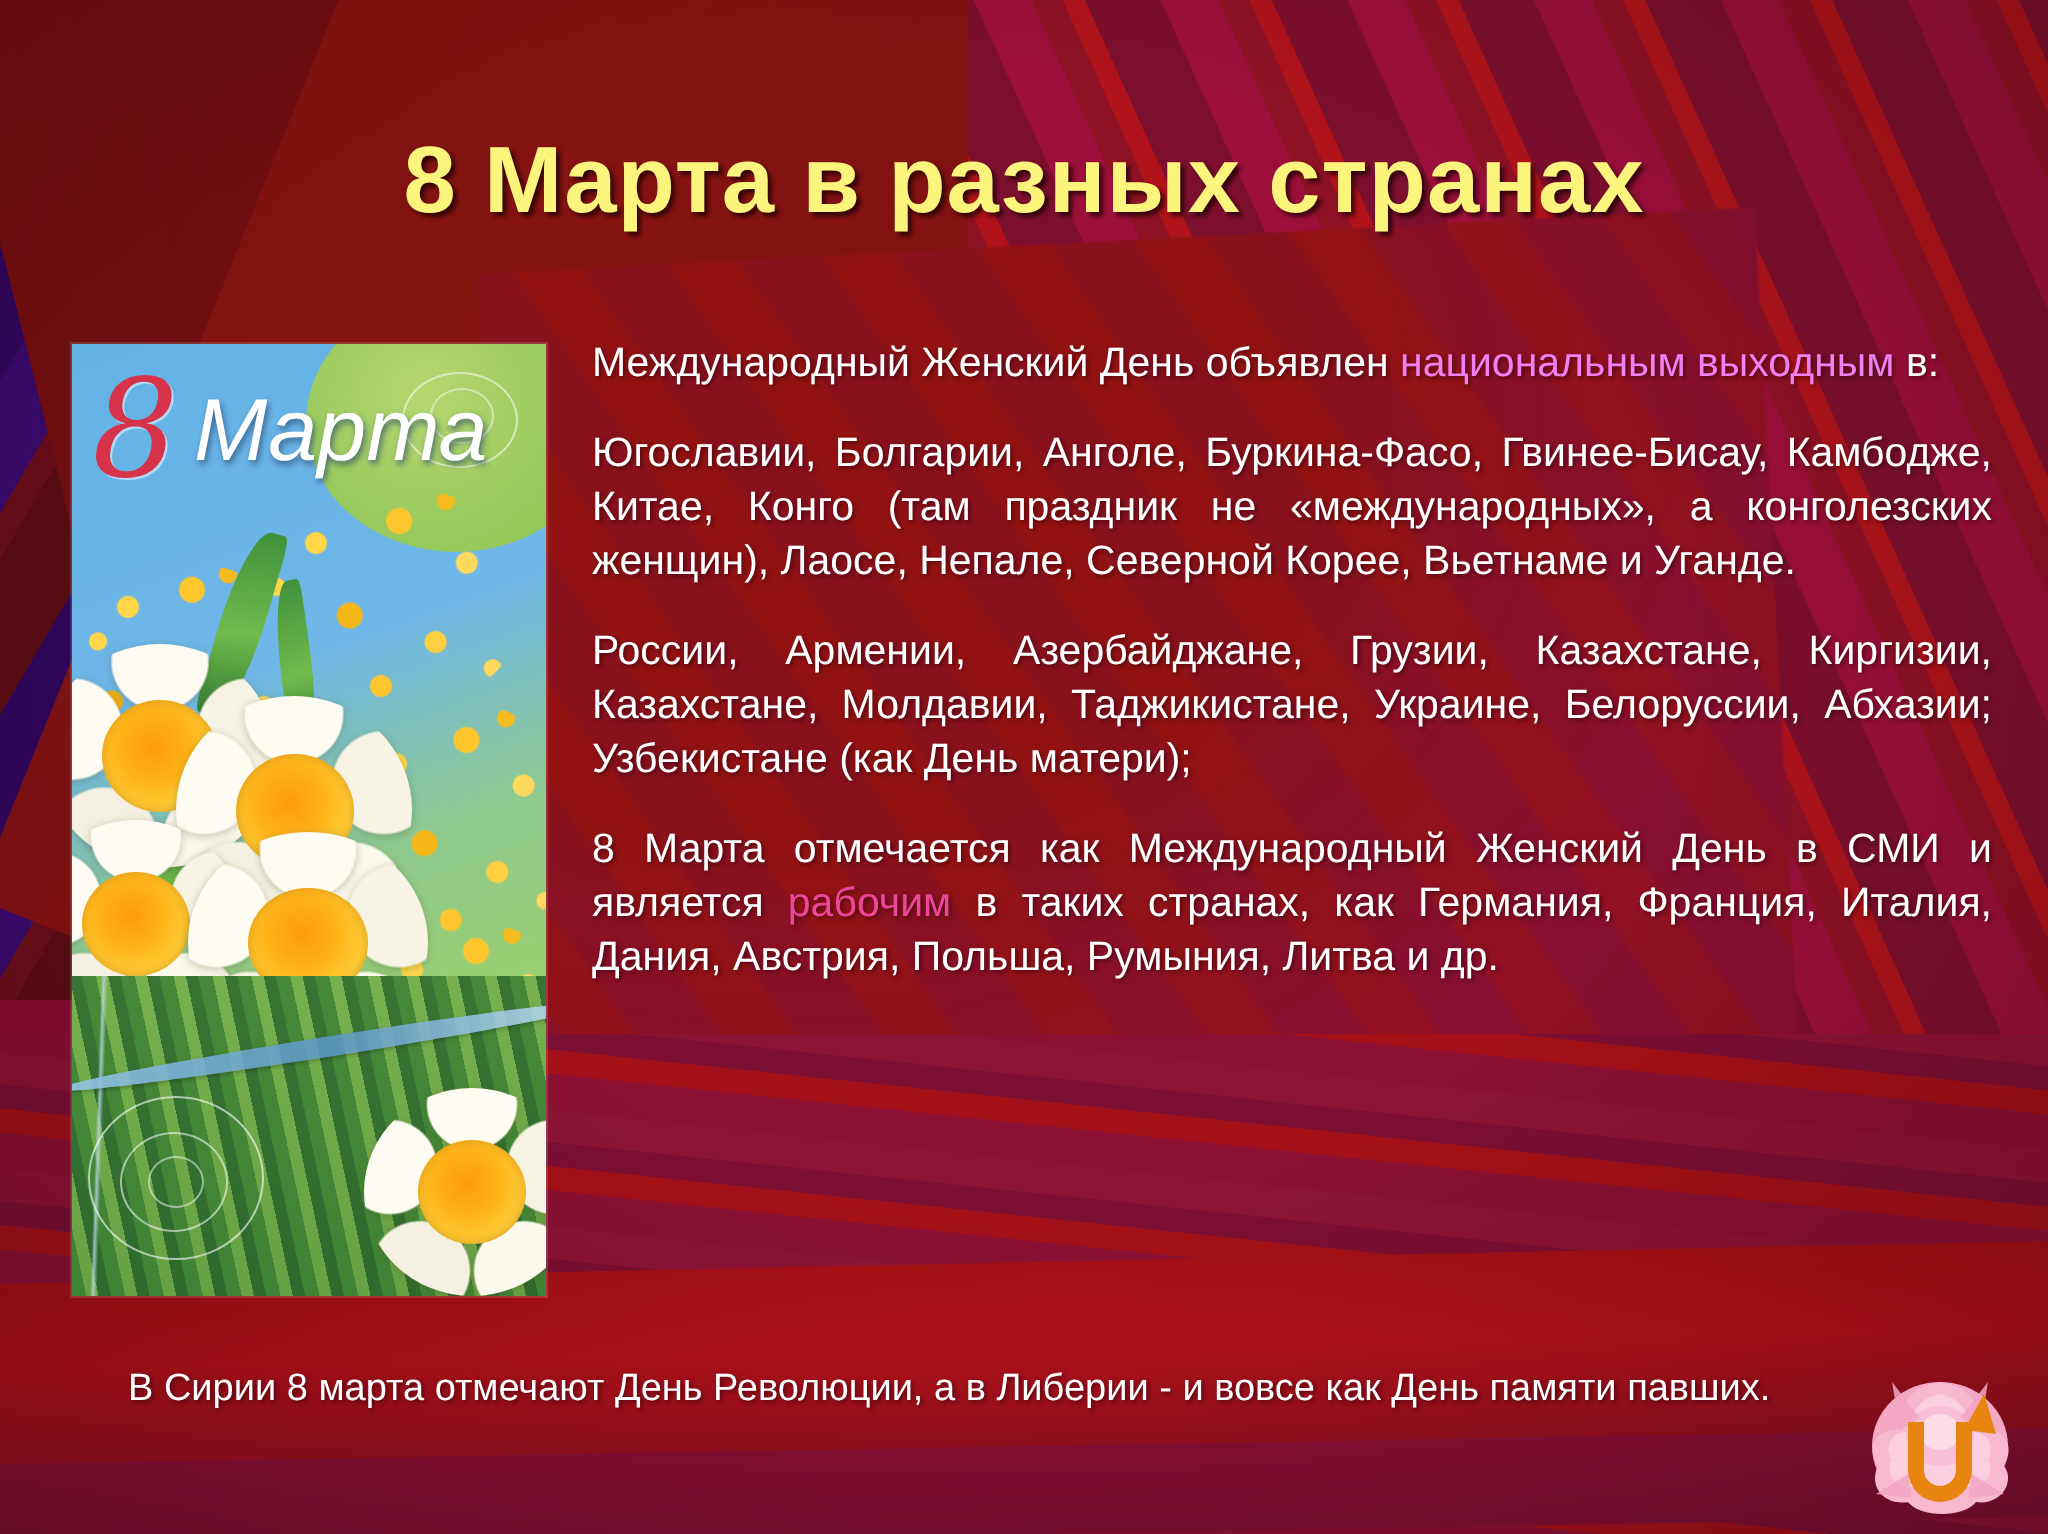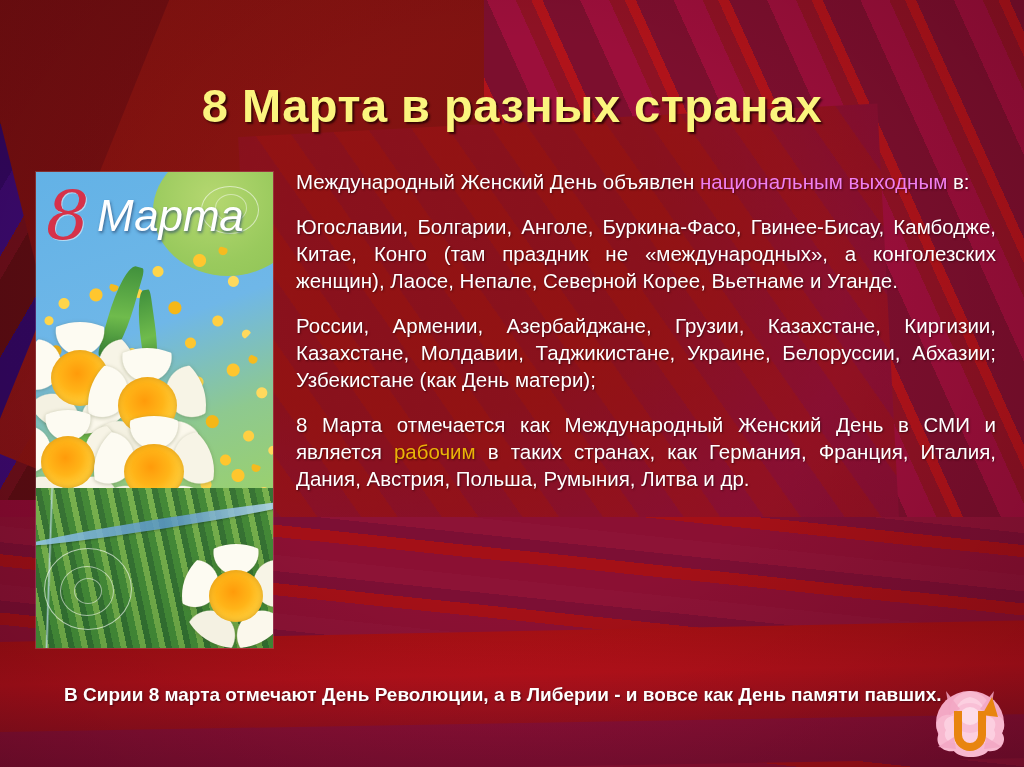--- a/index.html
+++ b/index.html
@@ -121,21 +121,20 @@
     position: absolute;
     left: 0; top: 62px;
     width: 1024px;
     text-align: center;
     color: #fbf57e;
     font-size: 47px;
     font-weight: bold;
     letter-spacing: .5px;
     text-shadow: 2px 2px 2px rgba(30,0,0,.75);
     white-space: nowrap;
-    margin-top: 16px;
   }
 
   
   .photo {
     position: absolute;
     left: 36px; top: 172px;
     width: 237px; height: 476px;
     overflow: hidden;
     background: #5aa8dc;
     box-shadow: 0 0 0 1px rgba(255,255,255,.15);
@@ -283,30 +282,30 @@
     color: #ffffff;
     font-size: 20.5px;
     font-weight: normal;
     line-height: 27px;
     text-align: justify;
     text-shadow: 1px 1px 2px rgba(40,0,10,.6);
     margin: 0 0 18px 0;
   }
   .para:last-child { margin-bottom: 0; }
   .hl { color: #f07ff0; }
-  .hl2 { color: #eab308; }
+  .hl2 { color: #ec4899; }
 
   
   .caption {
     position: absolute;
     left: 64px; top: 681px;
     width: 880px;
     color: #ffffff;
     font-size: 19px;
-    font-weight: bold;
+    font-weight: normal;
     line-height: 28px;
     text-shadow: 1px 1px 2px rgba(40,0,10,.6);
   }
 
   
   .rose {
     position: absolute;
     right: 14px; bottom: 6px;
     width: 80px; height: 76px;
   }

